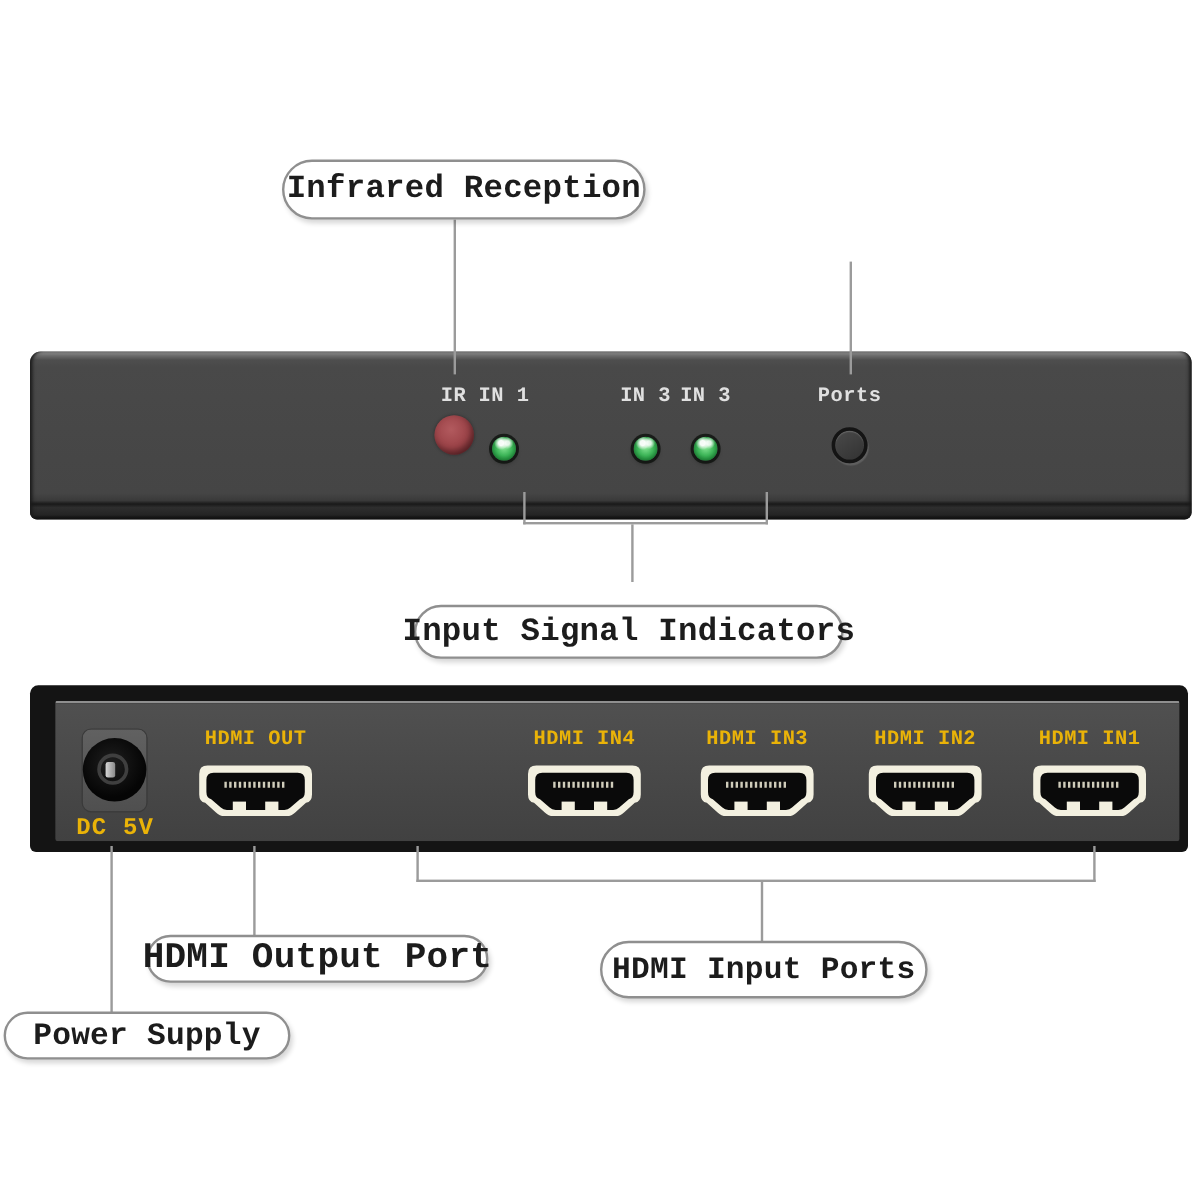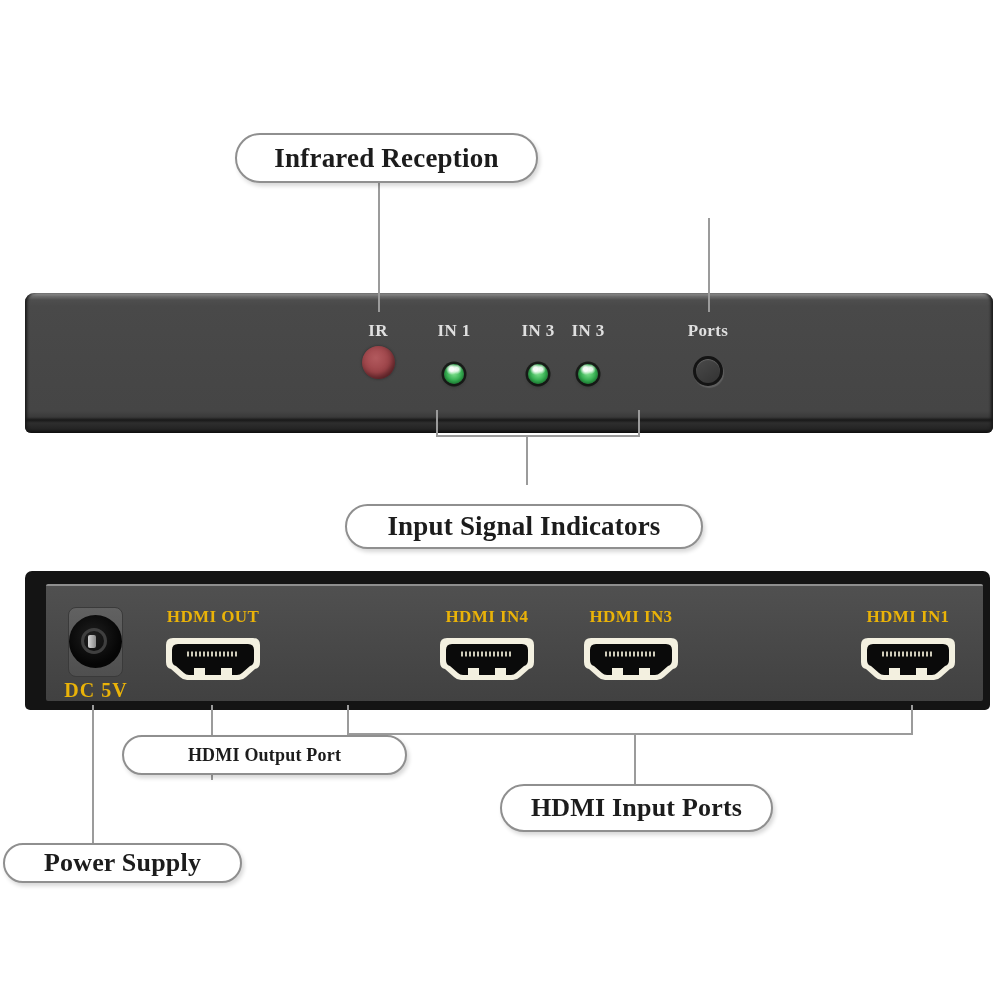--- a/index.html
+++ b/index.html
@@ -1,27 +1,27 @@
 <!DOCTYPE html>
 <html><head>
 <meta charset="utf-8">
 <style>
   html,body{margin:0;padding:0;background:#fff;}
   .stage{position:relative;width:1000px;height:1000px;background:#ffffff;
-         font-family:Liberation Serif, serif;overflow:hidden;}
+         font-family:Liberation Mono, monospace;overflow:hidden;}
 
   
   .pill{position:absolute;background:#ffffff;border:2px solid #8f8f8f;
         color:#1c1c1c;font-weight:bold;display:flex;align-items:center;justify-content:center;
         box-sizing:border-box;z-index:6;box-shadow:2px 3px 4px rgba(0,0,0,0.16);
         letter-spacing:0.2px;white-space:nowrap;}
   .pill-infrared{left:235px;top:133px;width:303px;height:50px;border-radius:26px;font-size:27px;}
   .pill-switch{left:592px;top:178px;width:225px;height:40px;border-radius:21px;font-size:25px;}
   .pill-indicators{left:345px;top:485px;width:358px;height:45px;border-radius:23px;font-size:27px;margin-top:19px;}
-  .pill-out{left:122px;top:735px;width:285px;height:40px;border-radius:21px;font-size:18px;}
+  .pill-out{left:122px;top:779px;width:285px;height:40px;border-radius:21px;font-size:30px;}
   .pill-in{left:500px;top:784px;width:273px;height:48px;border-radius:25px;font-size:26px;}
   .pill-power{left:3px;top:843px;width:239px;height:40px;border-radius:21px;font-size:26px;}
 
   
   .vline{position:absolute;width:2px;background:#9b9b9b;z-index:4;}
   .hline{position:absolute;height:2px;background:#9b9b9b;z-index:4;}
 
   
   .front-panel{position:absolute;left:25px;top:293px;width:968px;height:140px;
     border-radius:9px 9px 6px 6px;z-index:2;
@@ -88,21 +88,21 @@
   <div class="pill pill-indicators">Input Signal Indicators</div>
   <div class="pill pill-out">HDMI Output Port</div>
   <div class="pill pill-power">Power Supply</div>
   <div class="pill pill-in">HDMI Input Ports</div>
 
   <div class="front-panel">
     <div class="fgroup" style="left:320px;">
       <div class="fp-label">IR</div>
       <div class="led-red"></div>
     </div>
-    <div class="fgroup" style="left:396px;">
+    <div class="fgroup" style="left:362px;">
       <div class="fp-label">IN 1</div>
       <div class="led-green"></div>
     </div>
     <div class="fgroup" style="left:480px;">
       <div class="fp-label">IN 3</div>
       <div class="led-green"></div>
     </div>
     <div class="fgroup" style="left:530px;">
       <div class="fp-label">IN 3</div>
       <div class="led-green"></div>
@@ -150,20 +150,30 @@
       <div class="bp-label">HDMI IN3</div>
       <svg width="96" height="44" viewBox="0 0 96 44">
         <path d="M8 1 H88 Q95 1 95 8 V25 Q95 31 90 32 L81 40 Q78 43 74 43 H22 Q18 43 15 40 L6 32 Q1 31 1 25 V8 Q1 1 8 1 Z" fill="#f3f0e0"></path>
         <path d="M13 7 H83 Q89 7 89 13 V23 Q89 28 85 29 L77 36 Q75 38 72 38 H24 Q21 38 19 36 L11 29 Q7 28 7 23 V13 Q7 7 13 7 Z" fill="#0a0a0a"></path>
         <line x1="22" y1="17" x2="74" y2="17" stroke="#cfccba" stroke-width="5" stroke-dasharray="2 2"></line>
         <rect x="29" y="31" width="11" height="7" fill="#f3f0e0"></rect>
         <rect x="56" y="31" width="11" height="7" fill="#f3f0e0"></rect>
       </svg>
     </div>
 
+    <div class="port-group" style="left:676px;">
+      <div class="bp-label">HDMI IN2</div>
+      <svg width="96" height="44" viewBox="0 0 96 44">
+        <path d="M8 1 H88 Q95 1 95 8 V25 Q95 31 90 32 L81 40 Q78 43 74 43 H22 Q18 43 15 40 L6 32 Q1 31 1 25 V8 Q1 1 8 1 Z" fill="#f3f0e0"></path>
+        <path d="M13 7 H83 Q89 7 89 13 V23 Q89 28 85 29 L77 36 Q75 38 72 38 H24 Q21 38 19 36 L11 29 Q7 28 7 23 V13 Q7 7 13 7 Z" fill="#0a0a0a"></path>
+        <line x1="22" y1="17" x2="74" y2="17" stroke="#cfccba" stroke-width="5" stroke-dasharray="2 2"></line>
+        <rect x="29" y="31" width="11" height="7" fill="#f3f0e0"></rect>
+        <rect x="56" y="31" width="11" height="7" fill="#f3f0e0"></rect>
+      </svg>
+    </div>
 
     <div class="port-group" style="left:813px;">
       <div class="bp-label">HDMI IN1</div>
       <svg width="96" height="44" viewBox="0 0 96 44">
         <path d="M8 1 H88 Q95 1 95 8 V25 Q95 31 90 32 L81 40 Q78 43 74 43 H22 Q18 43 15 40 L6 32 Q1 31 1 25 V8 Q1 1 8 1 Z" fill="#f3f0e0"></path>
         <path d="M13 7 H83 Q89 7 89 13 V23 Q89 28 85 29 L77 36 Q75 38 72 38 H24 Q21 38 19 36 L11 29 Q7 28 7 23 V13 Q7 7 13 7 Z" fill="#0a0a0a"></path>
         <line x1="22" y1="17" x2="74" y2="17" stroke="#cfccba" stroke-width="5" stroke-dasharray="2 2"></line>
         <rect x="29" y="31" width="11" height="7" fill="#f3f0e0"></rect>
         <rect x="56" y="31" width="11" height="7" fill="#f3f0e0"></rect>
       </svg>

